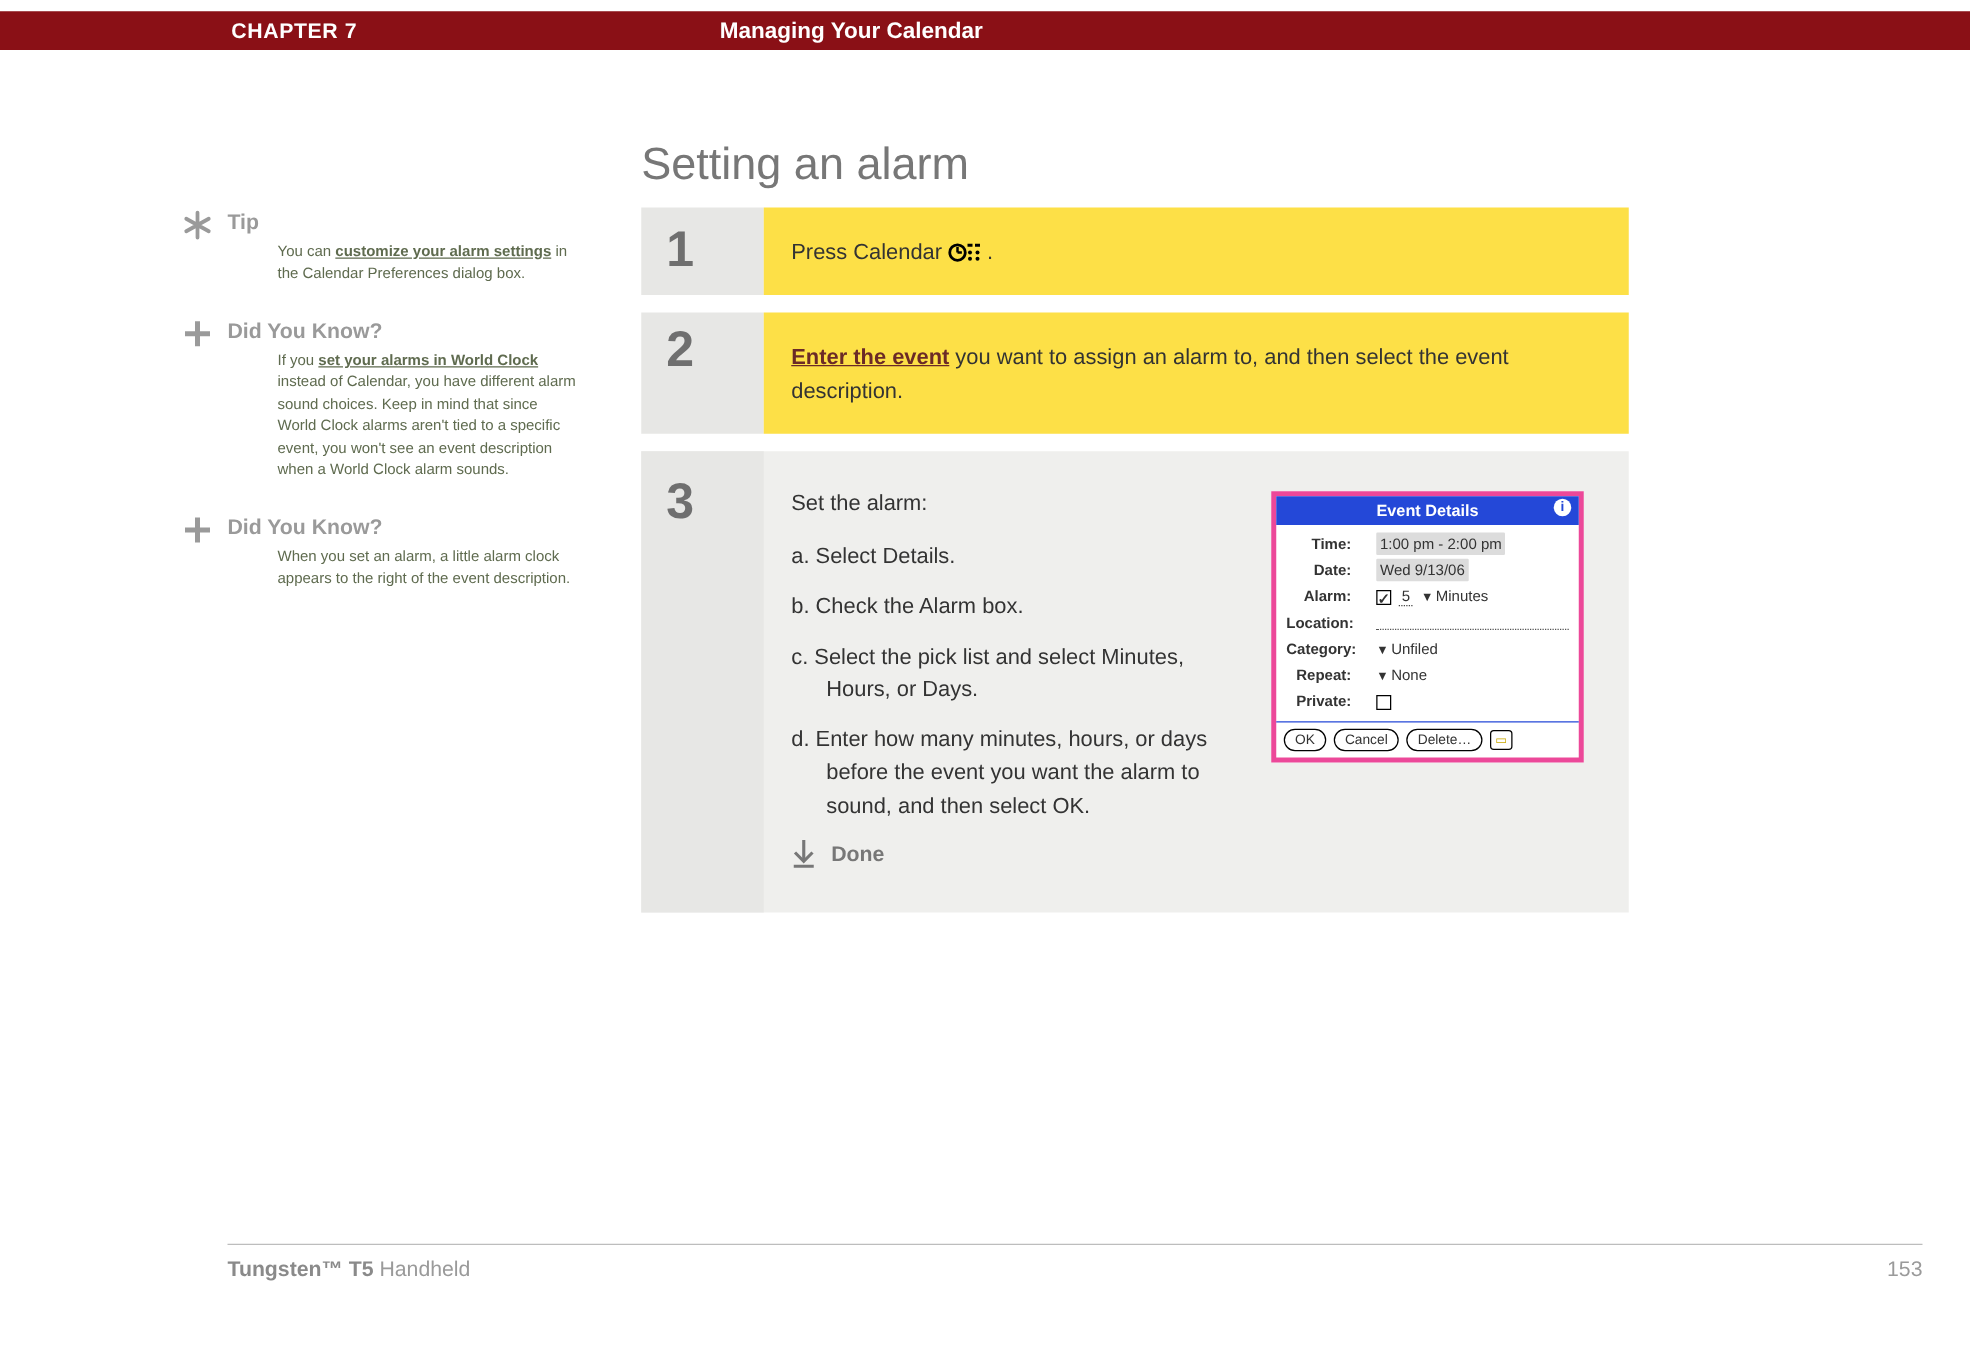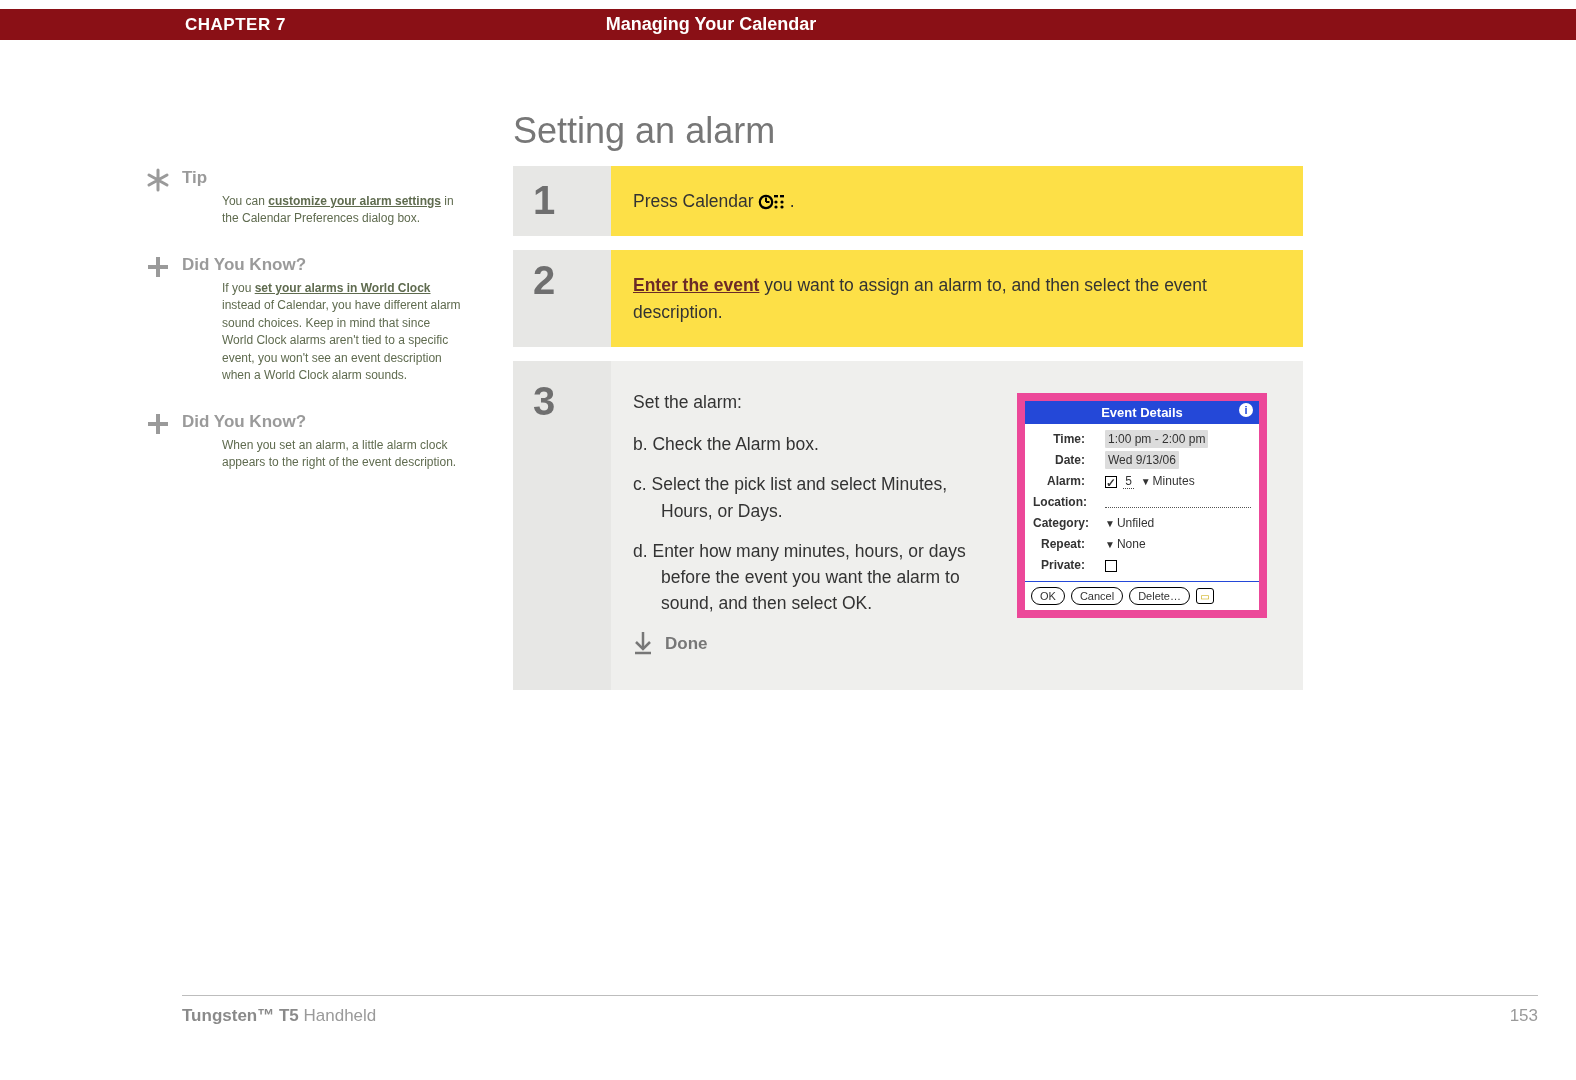--- a/index.html
+++ b/index.html
@@ -1,19 +1,19 @@
 <!DOCTYPE html>
 <html><head>
 <meta charset="utf-8">
 <style>
   * { box-sizing: border-box; margin: 0; padding: 0; }
   html, body { width: 1576px; height: 1080px; background: #fff; font-family: "Helvetica Neue", Arial, sans-serif; color: #333; }
   .page { width: 1576px; height: 1080px; position: relative; }
 
-  .topbar { position: absolute; top: 9px; left: 0; right: 0; height: 31px; background: #8a1016; display: flex; align-items: center; gap: 30px; }
+  .topbar { position: absolute; top: 9px; left: 0; right: 0; height: 31px; background: #8a1016; display: flex; align-items: center; }
   .topbar .chapter { color: #fff; font-weight: 700; font-size: 17px; letter-spacing: 0.5px; margin-left: 185px; }
   .topbar .title { color: #fff; font-weight: 600; font-size: 18px; margin-left: 290px; }
 
   .content { position: absolute; top: 110px; left: 0; right: 0; bottom: 0; }
 
   .heading { position: absolute; left: 513px; top: 0; font-size: 36px; color: #777; font-weight: 400; }
 
   
   .sidebar { position: absolute; left: 142px; top: 56px; width: 320px; color: #7a7a7a; font-size: 17px; line-height: 1.45; }
   .note { margin-bottom: 26px; position: relative; padding-left: 40px; }
@@ -40,21 +40,21 @@
   .done-row .done-label { font-weight: 700; color: #777; font-size: 17px; }
   .done-icon { width: 20px; height: 24px; color: #777; }
   .step1 .stepbody, .step2 .stepbody { background: #fde047; }
   .step3 { background: #efefed; }
 
   
   .cal-press { display: inline-flex; align-items: center; gap: 4px; }
   .cal-icon { display: inline-block; vertical-align: middle; }
 
   
-  .eventbox { width: 250px; border: 8px solid #ec4899; background: #fff; font-family: Verdana, Geneva, sans-serif; font-size: 12px; margin-top: 4px; }
+  .eventbox { width: 250px; border: 4px solid #ec4899; background: #fff; font-family: Verdana, Geneva, sans-serif; font-size: 12px; margin-top: 4px; }
   .eb-title { background: #2448d8; color: #fff; font-weight: 700; text-align: center; padding: 2px 4px; position: relative; font-size: 13px; }
   .eb-title .info { position: absolute; right: 6px; top: 2px; width: 14px; height: 14px; border-radius: 50%; background: #fff; color: #2448d8; font-weight: 900; font-size: 11px; display: flex; align-items: center; justify-content: center; }
   .eb-body { padding: 6px 8px 4px 8px; }
   .eb-row { display: flex; align-items: center; margin-bottom: 3px; }
   .eb-label { width: 72px; text-align: right; font-weight: 900; font-size: 12px; padding-right: 20px; }
   .eb-val { flex: 1; font-size: 12px; }
   .eb-box { background: #dcdcdc; padding: 0 3px; border-radius: 1px; font-size: 12px; display: inline-block; }
   .eb-check { display: inline-block; width: 12px; height: 12px; border: 1px solid #000; position: relative; vertical-align: middle; margin-right: 3px; }
   .eb-check.checked::after { content: "✓"; position: absolute; top: -3px; left: 0; font-size: 12px; font-weight: 900; }
   .eb-dotted { border-bottom: 1px dotted #555; flex: 1; height: 12px; }
@@ -148,20 +148,21 @@
       </div>
 
       <div class="step step3">
         <div class="numbox">
             <div class="num">3</div>
           </div>
         <div class="stepbody">
           <div class="left">
             <p class="intro">Set the alarm:</p>
             <ol>
+              <li>a.  Select Details.</li>
               <li>b.  Check the Alarm box.</li>
               <li>c.  Select the pick list and select Minutes, Hours, or Days.</li>
               <li>d.  Enter how many minutes, hours, or days before the event you want the alarm to sound, and then select OK.</li>
             </ol>
             <div class="done-row">
               <svg class="done-icon" viewBox="0 0 20 24" fill="none" stroke="currentColor" stroke-width="2.5">
                 <line x1="10" y1="1" x2="10" y2="17"></line>
                 <polyline points="3,11 10,18 17,11"></polyline>
                 <line x1="2" y1="22" x2="18" y2="22"></line>
               </svg>

